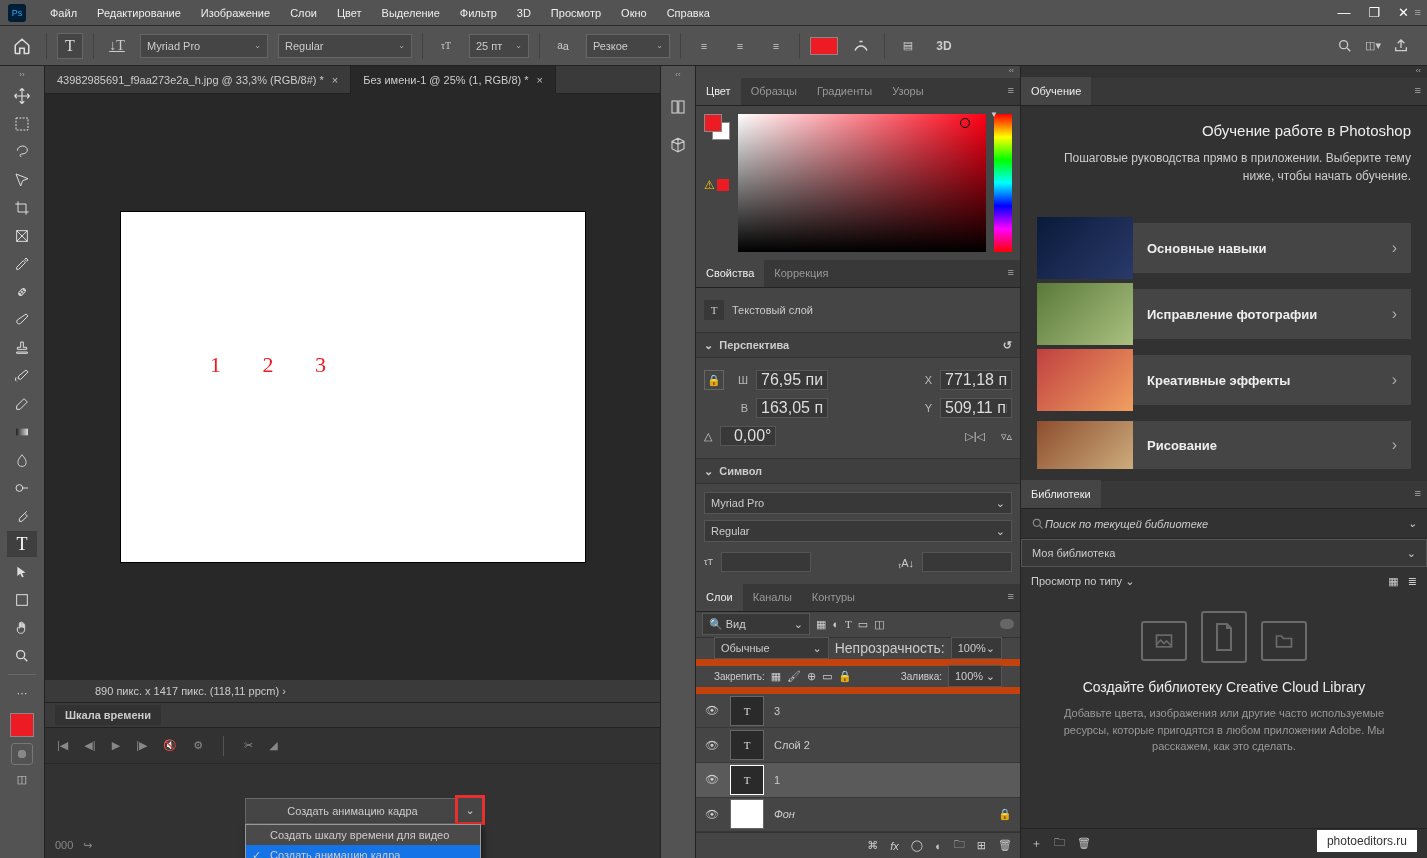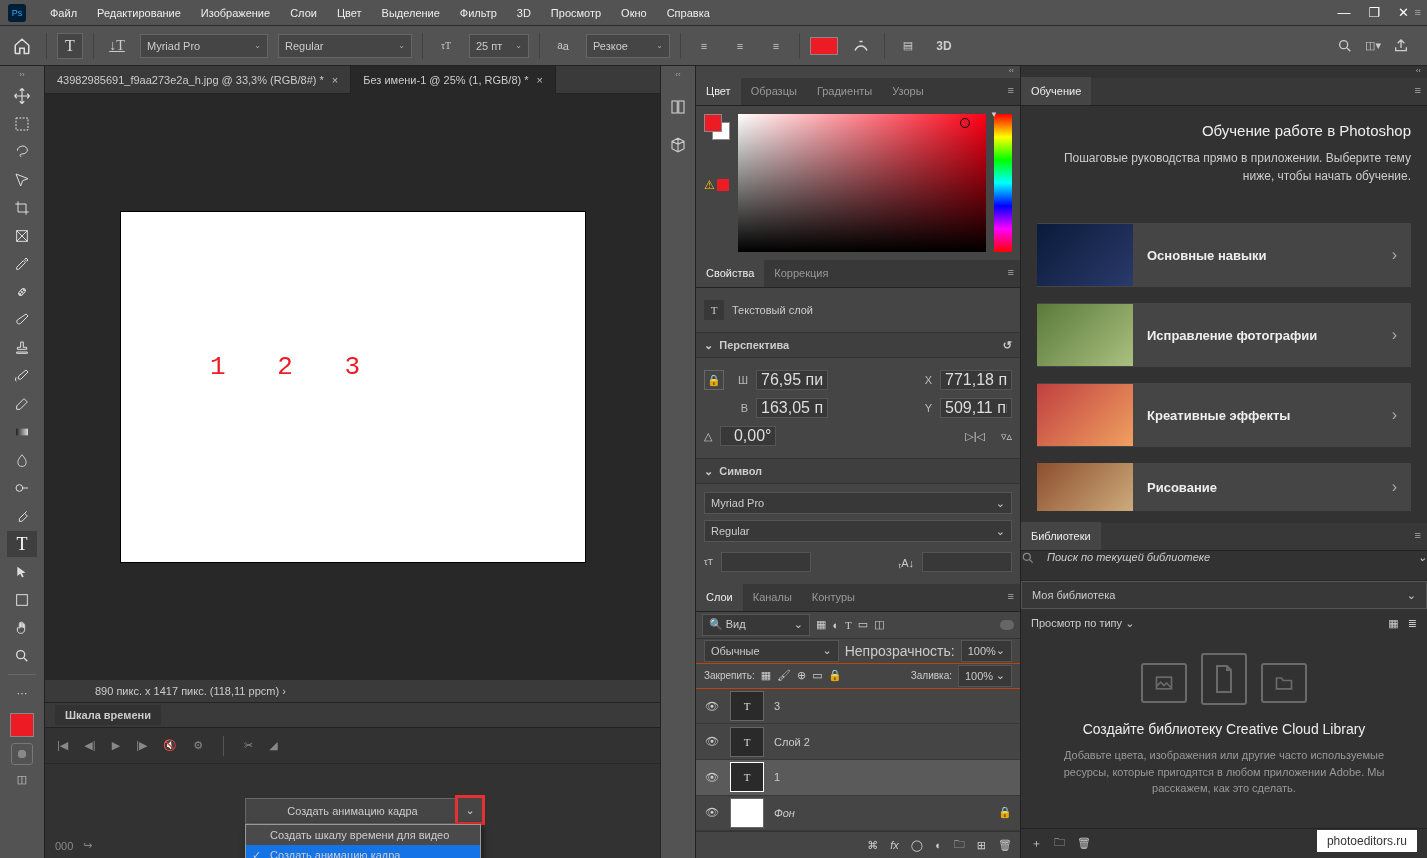--- a/index.html
+++ b/index.html
@@ -34,34 +34,34 @@
 .tbx-qm{width:22px;height:22px;margin-top:6px;border:1px solid #777;border-radius:3px}
 
 
 .docarea{flex:0 0 615px;display:flex;flex-direction:column;background:#282828}
 .doctabs{height:28px;background:#3a3a3a;display:flex;align-items:center;border-bottom:1px solid #222}
 .doctab{height:28px;padding:0 12px;display:flex;align-items:center;gap:8px;font-size:11px;color:#ddd;border-right:1px solid #222;cursor:pointer}
 .doctab.active{background:#282828}
 .doctab .x{font-size:11px;color:#bbb}
 .canvas-wrap{flex:1;display:flex;align-items:flex-start;justify-content:center;padding-top:118px;position:relative;background:#282828}
 .canvas{width:464px;height:350px;background:#fff;box-shadow:0 0 0 1px #000}
-.canvas-text{color:#ed1c24;font-size:26px;font-family:Liberation Mono, monospace;position:absolute;top:258px;left:165px;letter-spacing:18px}
+.canvas-text{color:#ed1c24;font-size:22px;font-family:Liberation Serif, serif;position:absolute;top:258px;left:165px;letter-spacing:18px}
 .statusbar{height:22px;background:#3a3a3a;display:flex;align-items:center;padding:0 10px;font-size:11px;color:#ccc}
 .timeline-hdr{height:26px;background:#3a3a3a;border-top:1px solid #222;border-bottom:1px solid #222;display:flex;align-items:center;padding:0 10px;font-weight:bold;font-size:11px}
 .timeline-hdr .tab{background:#323232;padding:4px 10px}
 .timeline-body{height:130px;background:#323232;position:relative}
 .tl-controls{height:36px;display:flex;align-items:center;gap:16px;padding:0 12px;border-bottom:1px solid #282828}
 .tl-create{position:absolute;left:200px;top:70px}
 .tl-create-btn{width:215px;height:26px;background:#454545;border:1px solid #666;display:flex;align-items:center;justify-content:center;position:relative}
 .tl-create-chev{position:absolute;right:-26px;top:-4px;width:30px;height:30px;border:3px solid #e73030;background:#454545;display:flex;align-items:center;justify-content:center}
 .tl-menu{position:absolute;top:26px;left:0;width:236px;background:#4a4a4a;border:1px solid #999;box-shadow:2px 2px 6px rgba(0,0,0,.5)}
 .tl-menu-item{height:20px;display:flex;align-items:center;padding:0 10px 0 24px;position:relative}
 .tl-menu-item.sel{background:#1473e6;color:#fff}
 .tl-menu-item .chk{position:absolute;left:6px}
-.tl-footer{position:absolute;bottom:6px;left:10px;display:flex;gap:10px;align-items:center}
+.tl-footer{position:absolute;bottom:6px;left:10px;display:flex;gap:10px;}
 
 
 .minipanel{width:36px;background:#535353;display:flex;flex-direction:column;align-items:center;padding-top:4px;gap:12px;border-left:1px solid #222;border-right:1px solid #222}
 .mini-ic{width:26px;height:26px;display:flex;align-items:center;justify-content:center;cursor:pointer}
 
 
 .panels1{width:325px;background:#454545;display:flex;flex-direction:column;border-right:1px solid #222}
 .panel-tabrow{height:28px;background:#383838;display:flex;align-items:flex-end;border-bottom:1px solid #222;position:relative}
 .panel-tab{padding:0 10px;height:28px;display:flex;align-items:center;font-size:11px;color:#999;cursor:pointer}
 .panel-tab.active{background:#454545;color:#eee}
@@ -79,39 +79,39 @@
 .hue-strip{width:18px;background:linear-gradient(to bottom,#f00,#ff0,#0f0,#0ff,#00f,#f0f,#f00)}
 
 .props-body{padding:8px;background:#454545;font-size:11px}
 .props-row{display:flex;align-items:center;gap:8px;padding:4px 0}
 .accordion-hdr{height:26px;background:#3f3f3f;display:flex;align-items:center;padding:0 8px;gap:6px;font-weight:bold;border-top:1px solid #333;border-bottom:1px solid #333}
 .num-input{width:72px;height:20px;background:#383838;border:1px solid #555;padding:0 4px;font-size:16px;text-align:right;color:#ddd}
 .lbl{font-size:11px;color:#bbb;width:16px;text-align:right}
 
 .layers-body{flex:1;background:#454545;display:flex;flex-direction:column;min-height:0}
 .layers-toolbar{height:30px;display:flex;align-items:center;padding:0 6px;gap:6px;border-bottom:1px solid #333}
-.layers-toolbar2{height:28px;display:flex;align-items:center;padding:0 8px;gap:6px;border-bottom:1px solid #c2410c}
+.layers-toolbar2{height:28px;display:flex;align-items:center;padding:0 18px;gap:6px;border-bottom:7px solid #c2410c}
 .mini-select{height:22px;background:#383838;border:1px solid #555;padding:0 6px;display:flex;align-items:center;justify-content:space-between}
 .layer-row{height:40px;display:flex;align-items:center;padding:0 8px;gap:10px;border-bottom:1px solid #383838}
 .layer-row.sel{background:#5a5a5a}
 .eye{width:16px;text-align:center;cursor:pointer}
 .layer-thumb{width:34px;height:30px;background:#2a2a2a;border:1px solid #666;display:flex;align-items:center;justify-content:center}
 .layer-thumb.white{background:#fff}
 .layers-footer{height:30px;display:flex;align-items:center;justify-content:flex-end;padding:0 8px;gap:12px;border-top:1px solid #333;margin-top:auto}
 
 
 .panels2{flex:1;background:#323232;display:flex;flex-direction:column}
 .learn-body{padding:16px;text-align:right}
 .learn-title{font-size:15px;color:#eee;margin-bottom:10px}
 .learn-sub{font-size:12px;color:#ccc;line-height:1.5;margin-bottom:14px}
-.learn-card{height:64px;background:#454545;display:flex;align-items:center;margin:8px 16px;cursor:pointer}
+.learn-card{height:50px;background:#454545;display:flex;align-items:center;margin:8px 16px;cursor:pointer}
 .learn-card-img{width:96px;height:62px;background:linear-gradient(135deg,#223,#556)}
 .learn-card-txt{flex:1;padding:0 14px;font-size:13px;font-weight:bold;color:#eee}
 .learn-card-chev{padding:0 14px;font-size:16px;color:#aaa}
-.lib-search{height:30px;display:flex;padding:0 0;gap:12px;color:#808080;font-style:italic;border-bottom:1px solid #282828}
+.lib-search{height:30px;display:flex;align-items:center;padding:0 10px;gap:0;color:#808080;font-style:italic;border-bottom:1px solid #282828}
 .lib-select{height:28px;display:flex;align-items:center;padding:0 10px;justify-content:space-between;background:#383838;border:1px solid #555;margin:0}
 .lib-view{height:28px;display:flex;align-items:center;padding:0 10px;justify-content:space-between}
 .lib-empty{flex:1;display:flex;flex-direction:column;align-items:center;justify-content:flex-start;padding:18px 28px;text-align:center}
 .lib-ic-row{display:flex;gap:14px;margin-bottom:16px;margin-top:8px}
 .lib-ic{width:46px;height:40px;border:2px solid #6a6a6a;border-radius:3px;display:flex;align-items:center;justify-content:center}
 .lib-title{font-size:14px;color:#eee;margin-bottom:10px}
 .lib-sub{font-size:11px;color:#999;line-height:1.5}
 .lib-footer{height:30px;display:flex;align-items:center;padding:0 10px;gap:12px;border-top:1px solid #222}
 
 .watermark{position:absolute;bottom:6px;right:10px;background:#fff;color:#333;padding:4px 10px;font-size:12px}

